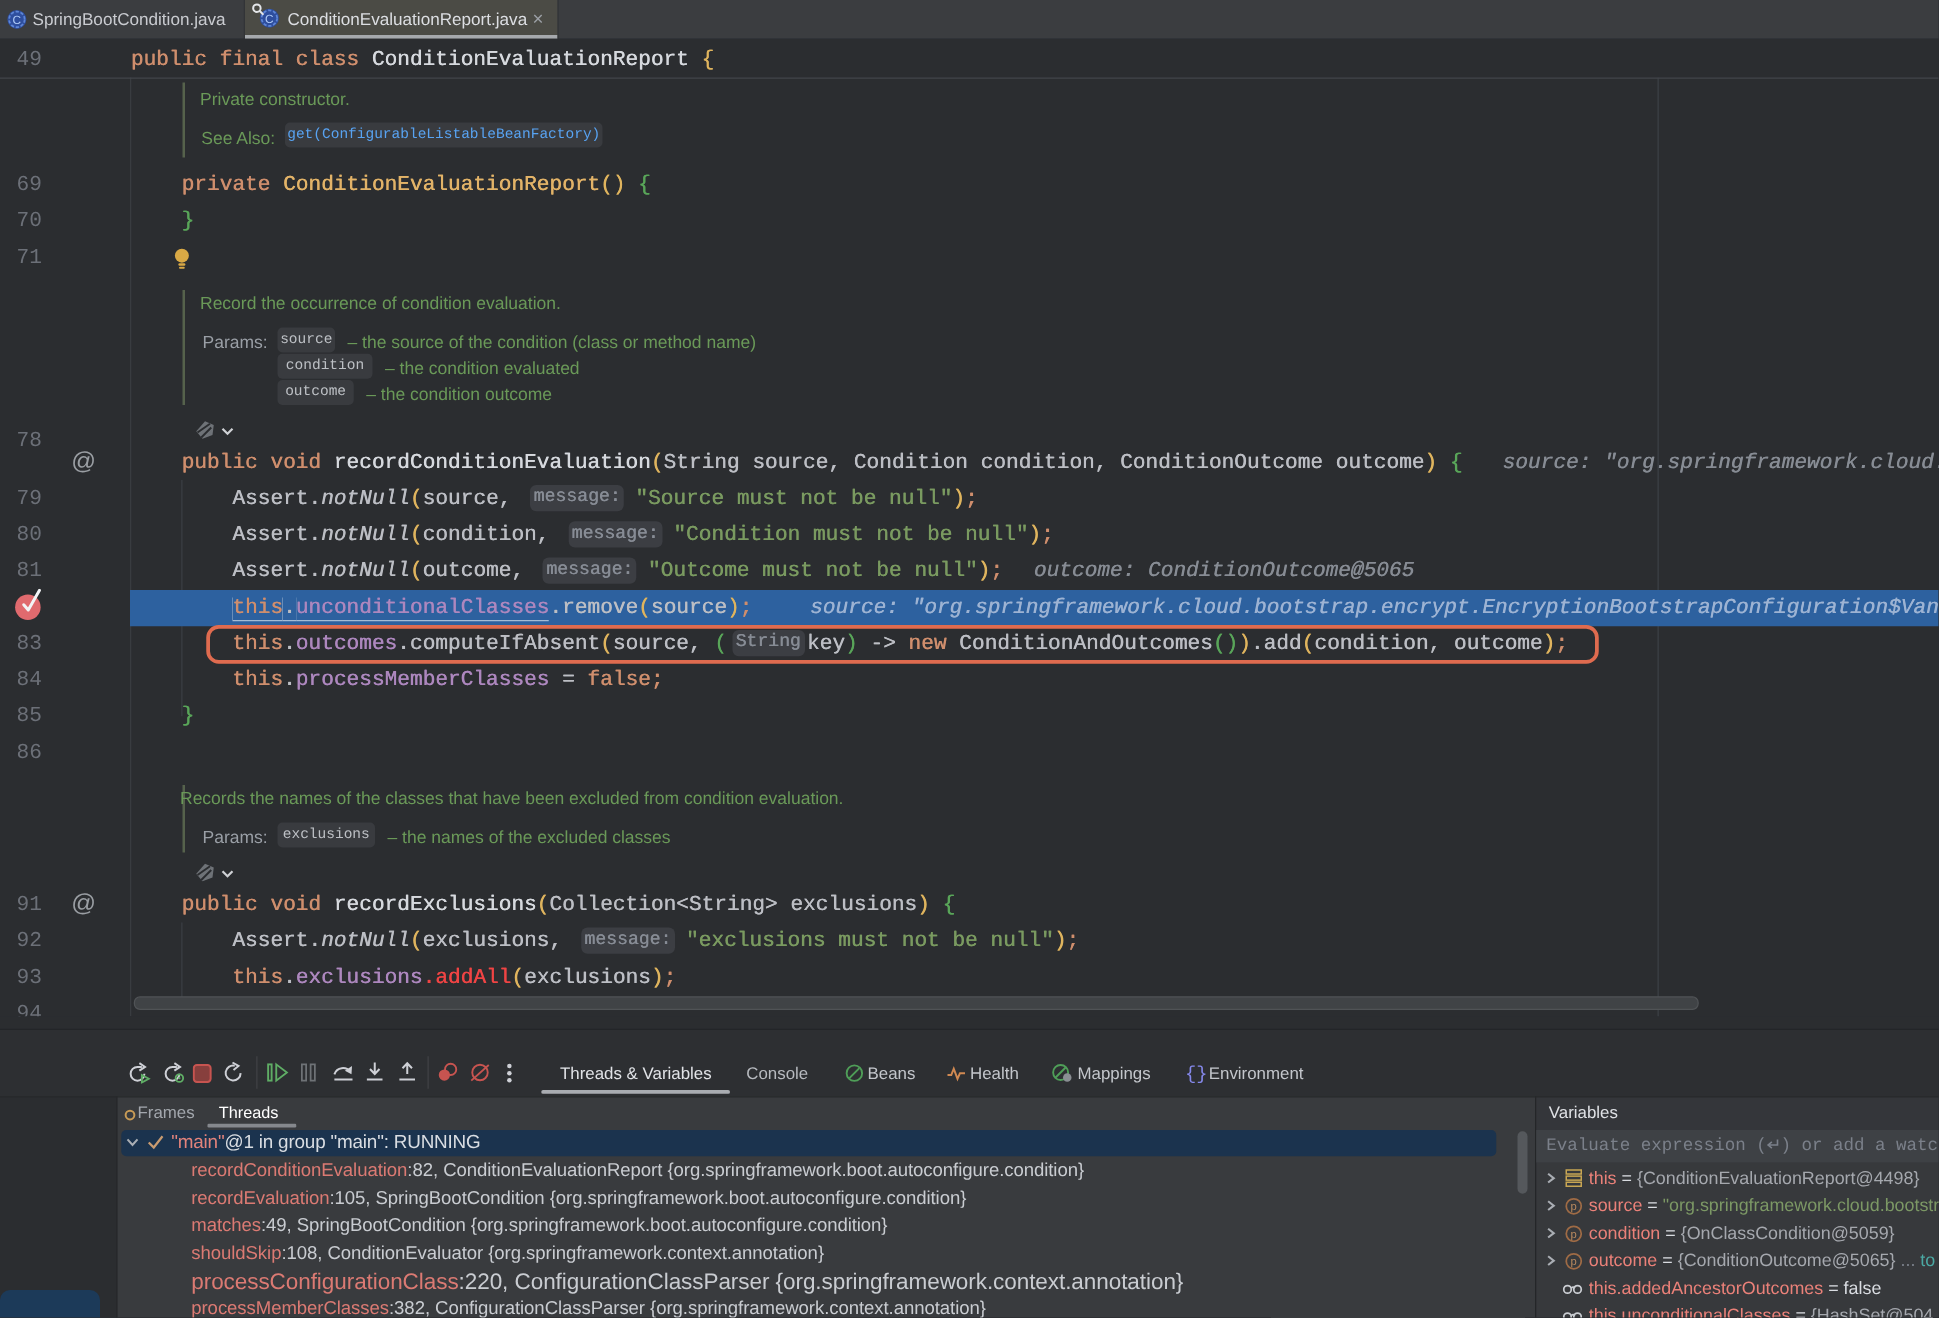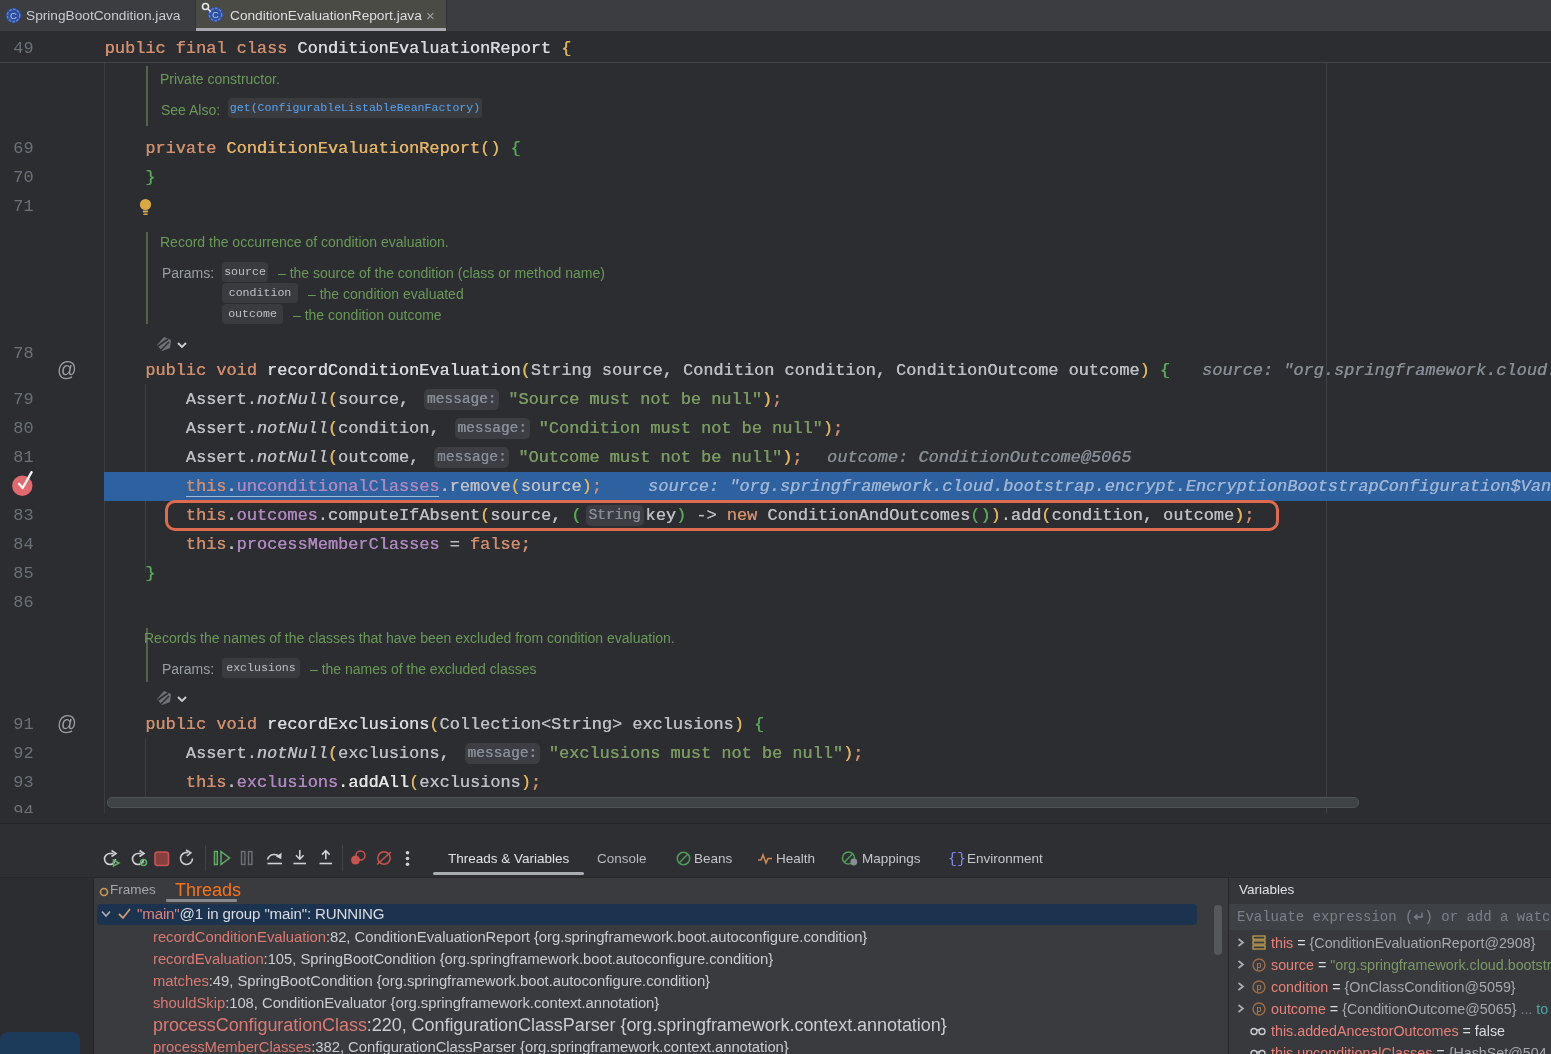--- a/index.html
+++ b/index.html
@@ -105,21 +105,21 @@
 <svg class="ab" style="left:154px;top:658px" width="36" height="20" viewBox="0 0 36 20">
       <path d="M10 2 L17 5 L16 13 L8 16 L3 10 Z" fill="#6E7277"></path>
       <path d="M4 11 L14 4 M7 15 L15 7" stroke="#2B2D30" stroke-width="1.6"></path>
       <path d="M24 8 L28 12 L32 8" fill="none" stroke="#CED0D4" stroke-width="1.8"></path>
     </svg>
 <div class="ln" style="top:678.5px;">91</div>
 <div class="cl" style="top:678.5px;">    <span style="color:#CF8E6D">public void </span><span style="color:#D6D9DE">recordExclusions</span><span style="color:#DFB45E">(</span><span style="color:#BCBEC4">Collection&lt;String&gt; exclusions</span><span style="color:#DFB45E">)</span> <span style="color:#59A559">{</span></div>
 <div class="ln" style="top:707.5px;">92</div>
 <div class="cl" style="top:707.5px;">        <span style="color:#BCBEC4">Assert.</span><span style="color:#BCBEC4;font-style:italic">notNull</span><span style="color:#DFB45E">(</span><span style="color:#BCBEC4">exclusions, </span><span class="chip" style="width:75px;margin:0 9px 0 5px;">message:</span><span style="color:#7A9A60">"exclusions must not be null"</span><span style="color:#DFB45E">)</span><span style="color:#CF8E6D">;</span></div>
 <div class="ln" style="top:736.5px;">93</div>
-<div class="cl" style="top:736.5px;">        <span style="color:#CF8E6D">this</span><span style="color:#BCBEC4">.</span><span style="color:#AD87BE">exclusions</span><span style="color:#e5e5e5">.addAll</span><span style="color:#DFB45E">(</span><span style="color:#BCBEC4">exclusions</span><span style="color:#DFB45E">)</span><span style="color:#CF8E6D">;</span></div>
+<div class="cl" style="top:736.5px;">        <span style="color:#CF8E6D">this</span><span style="color:#BCBEC4">.</span><span style="color:#AD87BE">exclusions</span><span style="color:#ef4444">.addAll</span><span style="color:#DFB45E">(</span><span style="color:#BCBEC4">exclusions</span><span style="color:#DFB45E">)</span><span style="color:#CF8E6D">;</span></div>
 <div class="ln" style="top:765.5px;">94</div>
 <div class="ab" style="left:107px;top:766px;width:1250px;height:9px;background:#404346;border:1px solid #505356;border-radius:5px;"></div>
 </div>
 <div class="ab" style="left:0;top:823px;width:1551px;height:1px;background:#232528;"></div>
 <div class="ab" style="left:0;top:824px;width:1551px;height:53px;background:#2D2F32;"></div>
 <div class="ab" style="left:0;top:877px;width:1551px;height:177px;background:#34363A;"></div>
 <div class="ab" style="left:94px;top:877px;width:1134px;height:177px;background:#393B3E;"></div>
 <div class="ab" style="left:1229px;top:930px;width:322px;height:124px;background:#37393C;"></div>
 <div class="ab" style="left:0;top:877px;width:93px;height:177px;background:#2B2D30;"></div>
 <div class="ab" style="left:93px;top:877px;width:1px;height:177px;background:#242628;"></div>
@@ -197,21 +197,21 @@
     <circle cx="12.8" cy="11" r="3.4" fill="#8A8E93"></circle>
   </svg>
 <div class="ab" style="left:862px;top:837px;height:44px;line-height:44px;font-size:13.5px;color:#C3C6CB;">Mappings</div>
 <div class="ab" style="left:948px;top:837px;height:44px;line-height:45px;font-size:15px;color:#8588EA;font-family:'Liberation Mono',monospace;">{}</div>
 <div class="ab" style="left:967px;top:837px;height:44px;line-height:44px;font-size:13.5px;color:#C3C6CB;">Environment</div>
 <div class="ab" style="left:0;top:876.5px;width:1551px;height:1px;background:#26282A;"></div>
 <svg class="ab" style="left:99px;top:887px" width="10" height="10" viewBox="0 0 10 10">
     <circle cx="5" cy="5" r="3.5" fill="none" stroke="#C89B56" stroke-width="1.6"></circle>
   </svg>
 <div class="ab" style="left:110px;top:877px;height:26px;line-height:26px;font-size:13.5px;color:#A3A7AD;">Frames</div>
-<div class="ab" style="left:175px;top:877px;height:26px;line-height:26px;font-size:18px;color:#f97316;">Threads</div>
+<div class="ab" style="left:175px;top:877px;height:26px;line-height:26px;font-size:13px;color:#ffffff;">Threads</div>
 <div class="ab" style="left:166px;top:899px;width:71px;height:2.5px;background:#85888D;border-radius:1px;"></div>
 <div class="ab" style="left:97px;top:903.5px;width:1100px;height:21.5px;background:#1B334E;border-radius:4px;"></div>
 <svg class="ab" style="left:100px;top:909px" width="12" height="10" viewBox="0 0 12 10">
     <path d="M2 2.5 L6 7 L10 2.5" fill="none" stroke="#A9ADB3" stroke-width="1.7"></path>
   </svg>
 <svg class="ab" style="left:117px;top:907px" width="15" height="13" viewBox="0 0 15 13">
     <path d="M2 7 L6 11 L13 2" fill="none" stroke="#C99B70" stroke-width="1.8"></path>
   </svg>
 <div class="ab" style="left:137px;top:903px;height:22px;line-height:22px;font-size:15.1px;letter-spacing:-0.15px;color:#D9DDE2;"><span style="color:#E2837B">"main"</span>@1 in group "main": RUNNING</div>
 <div class="ab" style="left:153px;top:925.5px;height:22px;line-height:22px;font-size:14.85px;letter-spacing:-0.05px;"><span style="color:#DB7A73">recordConditionEvaluation</span><span style="color:#C9CCD1">:82, ConditionEvaluationReport {org.springframework.boot.autoconfigure.condition}</span></div>
@@ -227,21 +227,21 @@
       <path d="M9 1.5 L9 6 L2.5 6 M4.5 3.5 L1.5 6 L4.5 8.5" fill="none" stroke="#7B808A" stroke-width="1.3"></path>
     </svg>) or add a watch</div>
 <svg class="ab" style="left:1236px;top:937px" width="9" height="11" viewBox="0 0 9 11">
     <path d="M2.5 2 L7 5.5 L2.5 9" fill="none" stroke="#A9ADB3" stroke-width="1.7"></path>
   </svg>
 <svg class="ab" style="left:1252px;top:935px" width="14" height="15" viewBox="0 0 14 15">
     <rect x="1" y="1" width="12" height="3.2" fill="none" stroke="#C8A653" stroke-width="1.2"></rect>
     <rect x="1" y="5.9" width="12" height="3.2" fill="none" stroke="#C8A653" stroke-width="1.2"></rect>
     <rect x="1" y="10.8" width="12" height="3.2" fill="none" stroke="#C8A653" stroke-width="1.2"></rect>
   </svg>
-<div class="ab" style="left:1271px;top:932px;height:22px;line-height:22px;font-size:14.3px;white-space:pre;"><span style="color:#EA8179">this</span><span style="color:#D9DCE1"> = </span><span style="color:#A5A8AE">{ConditionEvaluationReport@2908}</span></div>
+<div class="ab" style="left:1271px;top:932px;height:22px;line-height:22px;font-size:14.3px;white-space:pre;"><span style="color:#EA8179">this</span><span style="color:#D9DCE1"> = </span><span style="color:#A5A8AE">{ConditionEvaluationReport@4498}</span></div>
 <svg class="ab" style="left:1236px;top:959px" width="9" height="11" viewBox="0 0 9 11">
     <path d="M2.5 2 L7 5.5 L2.5 9" fill="none" stroke="#A9ADB3" stroke-width="1.7"></path>
   </svg>
 <svg class="ab" style="left:1252px;top:957.5px" width="14" height="14" viewBox="0 0 14 14">
     <circle cx="7" cy="7" r="6" fill="none" stroke="#9F6B45" stroke-width="1.4"></circle>
     <text x="7" y="10.4" font-size="9" fill="#B98A5F" text-anchor="middle" font-family="Liberation Sans">p</text>
   </svg>
 <div class="ab" style="left:1271px;top:954px;height:22px;line-height:22px;font-size:14.3px;white-space:pre;"><span style="color:#EA8179">source</span><span style="color:#D9DCE1"> = </span><span style="color:#7C9865">"org.springframework.cloud.bootstrap.encrypt.Encrypt</span></div>
 <svg class="ab" style="left:1236px;top:981px" width="9" height="11" viewBox="0 0 9 11">
     <path d="M2.5 2 L7 5.5 L2.5 9" fill="none" stroke="#A9ADB3" stroke-width="1.7"></path>

